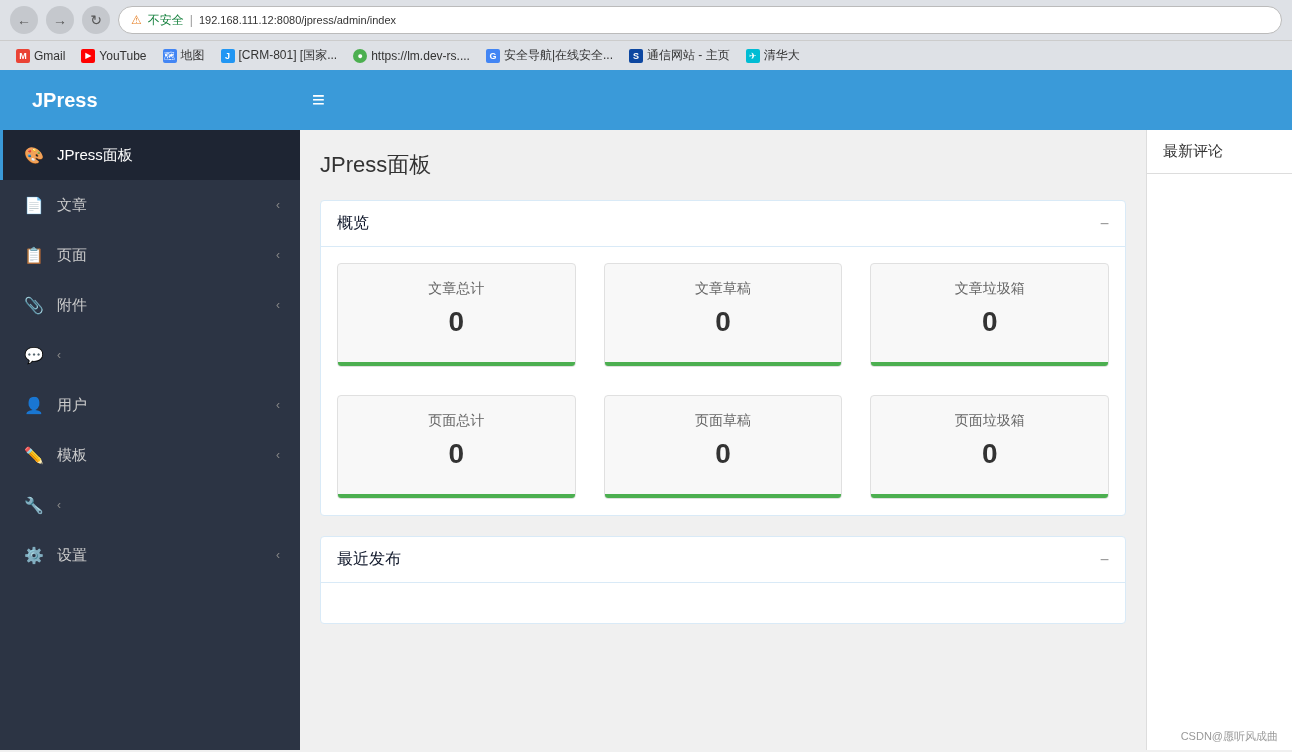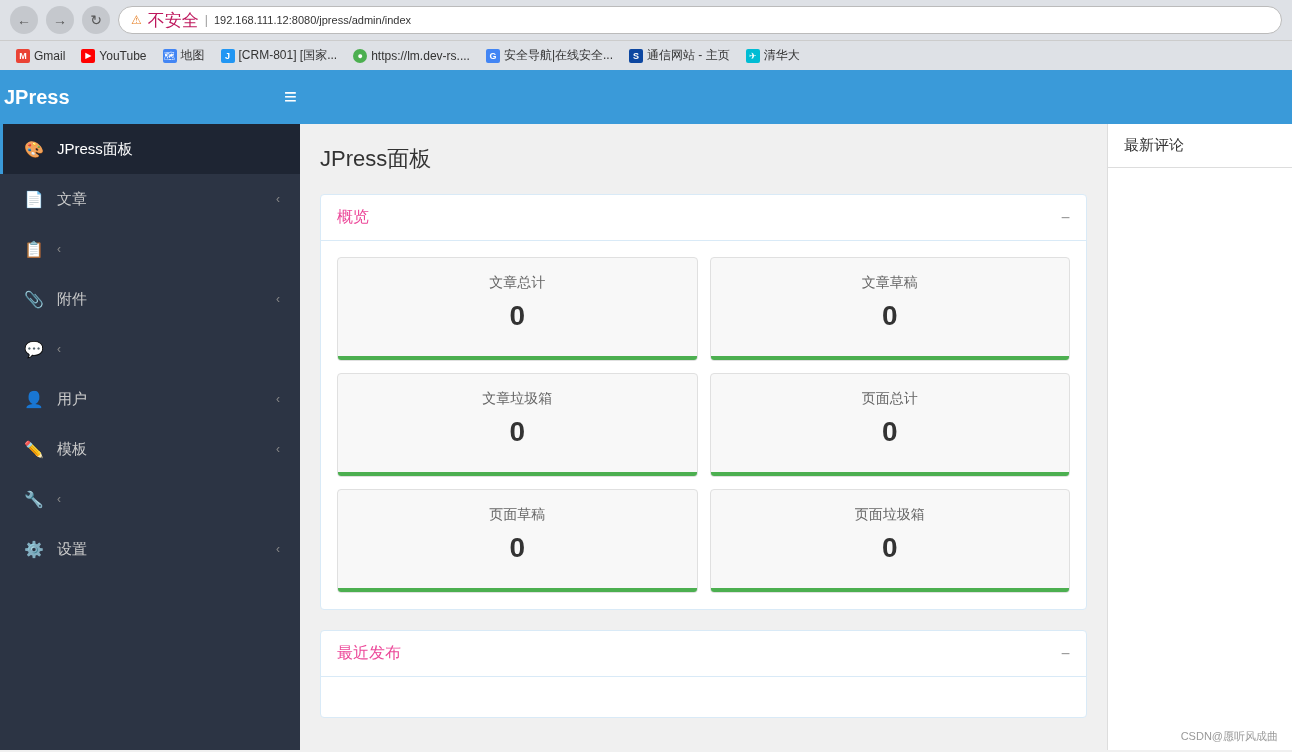--- a/index.html
+++ b/index.html
@@ -15,21 +15,21 @@
 
     
     .bookmarks-bar { display: flex; align-items: center; padding: 4px 10px; gap: 4px; background: #dee1e6; border-top: 1px solid #ccc; overflow: hidden; }
     .bookmark-item { display: flex; align-items: center; gap: 4px; padding: 2px 6px; border-radius: 4px; cursor: pointer; white-space: nowrap; font-size: 12px; color: #333; }
     .bookmark-icon { width: 14px; height: 14px; border-radius: 2px; display: flex; align-items: center; justify-content: center; font-size: 10px; }
 
     
     .app-wrapper { display: flex; flex-direction: column; height: calc(752px - 72px); }
 
     
-    .app-header { background: #3a9ad9; display: flex; align-items: center; padding: 0 4px; height: 54px; flex-shrink: 0; }
+    .app-header { background: #3a9ad9; display: flex; align-items: center; padding: 0 32px; height: 60px; flex-shrink: 0; }
     .app-logo { color: white; font-size: 20px; font-weight: bold; width: 280px; }
     .hamburger { color: white; font-size: 20px; cursor: pointer; }
 
     
     .app-body { display: flex; flex: 1; overflow: hidden; }
 
     
     .sidebar { width: 300px; background: #2c3444; flex-shrink: 0; overflow-y: auto; }
     .sidebar-item { display: flex; align-items: center; padding: 14px 20px; color: #ccc; cursor: pointer; border-left: 3px solid transparent; position: relative; }
     .sidebar-item.active { background: #1e2533; border-left-color: #3a9ad9; color: white; }
@@ -37,49 +37,49 @@
     .sidebar-item .item-label { flex: 1; font-size: 15px; }
     .sidebar-item .chevron { font-size: 12px; color: #888; }
 
     
     .main-content { flex: 1; padding: 20px; overflow-y: auto; background: #f0f0f0; }
     .page-title { font-size: 22px; color: #333; margin-bottom: 20px; font-weight: normal; }
 
     
     .card { background: white; border: 1px solid #d9eaf7; border-radius: 4px; margin-bottom: 20px; }
     .card-header { display: flex; align-items: center; justify-content: space-between; padding: 12px 16px; border-bottom: 1px solid #d9eaf7; }
-    .card-title { font-size: 16px; color: #ec4899; }
+    .card-title { font-size: 16px; color: #0f172a; }
     .card-minimize { color: #999; cursor: pointer; font-size: 16px; line-height: 1; }
     .card-body { padding: 16px; }
 
     
-    .stats-grid { display: grid; grid-template-columns: repeat(2, 1fr); gap: 12px; }
+    .stats-grid { display: grid; grid-template-columns: repeat(3, 1fr); gap: 28px; }
     .stat-box { background: #f8f8f8; border: 1px solid #e0e0e0; border-radius: 4px; padding: 16px; text-align: center; position: relative; overflow: hidden; }
     .stat-label { color: #666; font-size: 14px; margin-bottom: 8px; }
     .stat-value { font-size: 28px; font-weight: bold; color: #333; margin-bottom: 12px; }
     .stat-bar { position: absolute; bottom: 0; left: 0; right: 0; height: 4px; background: #4caf50; }
 
     
-    .right-sidebar { width: 185px; background: white; border-left: 1px solid #ddd; flex-shrink: 0; }
+    .right-sidebar { width: 146px; background: white; border-left: 1px solid #ddd; flex-shrink: 0; }
     .right-sidebar-header { padding: 12px 16px; border-bottom: 1px solid #ddd; font-size: 15px; color: #333; }
 
     
     .watermark { position: fixed; bottom: 8px; right: 14px; font-size: 11px; color: #999; }
   </style>
 </head>
 <body>
 
 <div class="browser-chrome">
   <div class="browser-toolbar">
     <button class="nav-btn">←</button>
     <button class="nav-btn">→</button>
     <button class="nav-btn">↻</button>
     <div class="address-bar">
       <span class="security-icon">⚠</span>
-      <span style="color:#be185d;font-size:17px;">不安全</span>
+      <span style="color:#15803d;font-size:12px;">不安全</span>
       <span style="color:#999;">|</span>
       <span class="address-text">192.168.111.12:8080/jpress/admin/index</span>
     </div>
   </div>
   <div class="bookmarks-bar">
     <div class="bookmark-item">
       <span class="bookmark-icon" style="background:#ea4335;color:white;border-radius:2px;width:14px;height:14px;display:flex;align-items:center;justify-content:center;font-size:9px;font-weight:bold;">M</span>
       <span>Gmail</span>
     </div>
     <div class="bookmark-item">
@@ -127,20 +127,21 @@
         <span class="item-icon">🎨</span>
         <span class="item-label">JPress面板</span>
       </div>
       <div class="sidebar-item">
         <span class="item-icon">📄</span>
         <span class="item-label">文章</span>
         <span class="chevron">‹</span>
       </div>
       <div class="sidebar-item">
         <span class="item-icon">📋</span>
+        <span class="item-label">页面</span>
         <span class="chevron">‹</span>
       </div>
       <div class="sidebar-item">
         <span class="item-icon">📎</span>
         <span class="item-label">附件</span>
         <span class="chevron">‹</span>
       </div>
       <div class="sidebar-item">
         <span class="item-icon">💬</span>
         <span class="chevron">‹</span>

